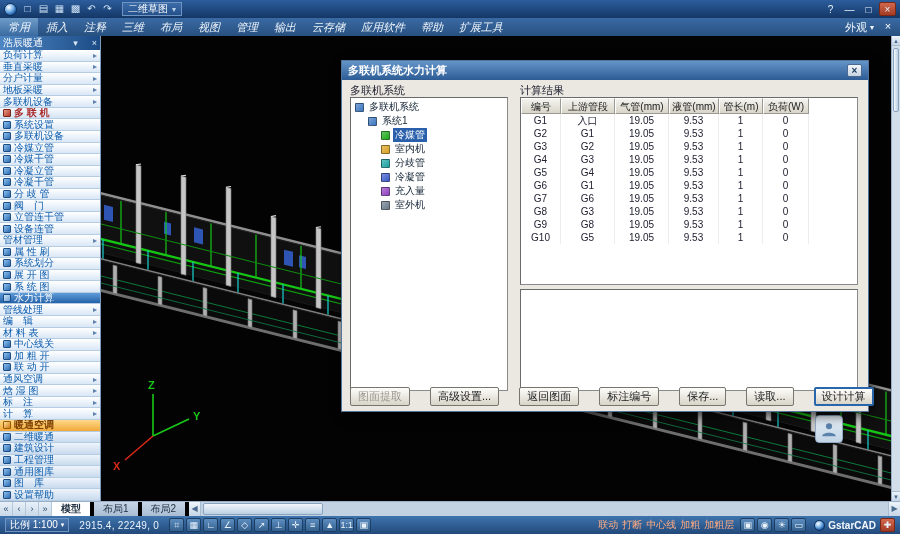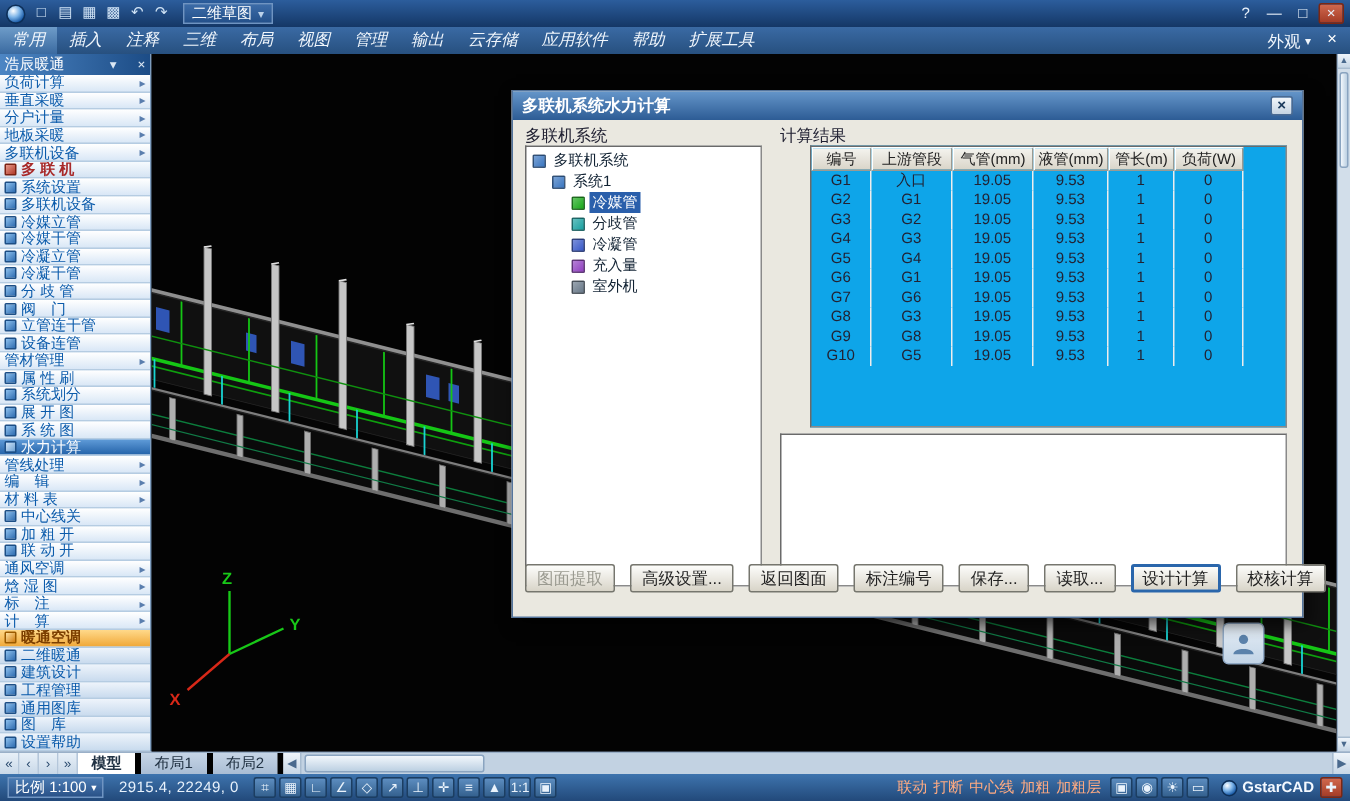--- a/index.html
+++ b/index.html
@@ -62,26 +62,26 @@
   .dlg-close { margin-left:auto; width:15px; height:13px; background:linear-gradient(180deg,#f2f6fa,#c6d4e2); border:1px solid #4a6a92; color:#1a3a5c; font-size:10px; line-height:11px; text-align:center; border-radius:2px; }
   .dlg-body { flex:1; position:relative; font-size:11px; color:#222;padding-left:44px; }
   .grp-label { position:absolute; top:3px; font-size:11px; color:#223; }
   .tree-label { left:8px; }
   .results-label { left:178px; }
   .tree-box { position:absolute; left:8px; top:17px; width:158px; height:294px; background:#fff; border:1px solid #8a8a8a; border-top-color:#6a6a6a; border-left-color:#6a6a6a; overflow:hidden; padding:2px 0; }
   .tree-row { height:14px; display:flex; align-items:center; gap:3px; font-size:10px; color:#123; white-space:nowrap; }
   .tree-row .t-icon { width:9px; height:9px; border:1px solid rgba(0,0,0,.4); border-radius:1px; flex:0 0 auto; }
   .tree-row .t-label { padding:0 2px; }
   .tree-row.selected .t-label { background:#2a5fab; color:#fff; }
-  .table-box { position:absolute; left:178px; top:17px; right:10px; height:188px; background:#0ea5e9; border:1px solid #8a8a8a; border-top-color:#6a6a6a; border-left-color:#6a6a6a; overflow:hidden;margin-left:20px; }
+  .table-box { position:absolute; left:178px; top:17px; right:10px; height:188px; background:#ffffff; border:1px solid #8a8a8a; border-top-color:#6a6a6a; border-left-color:#6a6a6a; overflow:hidden; }
   .rgrid { display:grid; grid-template-columns:40px 54px 54px 50px 44px 46px; width:288px; }
   .rgrid .hcell { background:linear-gradient(180deg,#f4f3ee,#d9d5c9); border-right:1px solid #9a9a92; border-bottom:1px solid #9a9a92; border-top:1px solid #fff; border-left:1px solid #fff; font-size:10px; height:16px; line-height:15px; text-align:center; color:#222; }
   .rgrid .cell { font-size:10px; height:13px; line-height:13px; text-align:center; border-right:1px solid #ededed; color:#223; }
   .msg-box { position:absolute; left:178px; top:209px; right:10px; height:102px; background:#fff; border:1px solid #8a8a8a; border-top-color:#6a6a6a; border-left-color:#6a6a6a; }
-  .btn-row { position:absolute; left:8px; right:8px; bottom:16px; height:19px; display:flex; gap:10px; align-items:center; }
+  .btn-row { position:absolute; left:8px; right:8px; bottom:5px; height:19px; display:flex; gap:20px; align-items:center; }
   .dlg-btn { height:19px; padding:0 7px; font-size:11px; background:linear-gradient(180deg,#fdfdfb,#d8d4c8); border:1px solid #76766e; border-radius:2px; color:#222; white-space:nowrap; font-family:inherit; }
   .dlg-btn.disabled { color:#9a9a90; }
   .dlg-btn.default { border:2px solid #2a66ab; padding:0 6px; }
   .dlg-btn.push-right { margin-left:auto; }
 
   
   .sheettabs { height:15px; flex:0 0 auto; background:#d4e0ec; border-top:1px solid #9ab0c8; display:flex; align-items:stretch; font-size:10px; color:#234; }
   .tabnav { width:13px; text-align:center; line-height:14px; font-size:9px; color:#2a4a6e; border-right:1px solid #b4c6da; background:linear-gradient(180deg,#e8f0f8,#c8d8e8); }
   .sheet-tab { padding:0 9px; display:flex; align-items:center; border-right:4px solid #000000; background:linear-gradient(180deg,#c6d5e6,#a9bdd4); }
   .sheet-tab.active { background:#ffffff; font-weight:bold; }
@@ -526,20 +526,24 @@
   </div>
               <div class="tree-row" style="padding-left: 17px;">
     <span class="t-icon" style="background: linear-gradient(135deg, rgba(255, 255, 255, 0.333), rgb(58, 118, 192)), rgb(58, 118, 192);"></span>
     <span class="t-label">系统1</span>
   </div>
               <div class="tree-row selected" style="padding-left: 30px;">
     <span class="t-icon" style="background: linear-gradient(135deg, rgba(255, 255, 255, 0.333), rgb(24, 168, 24)), rgb(24, 168, 24);"></span>
     <span class="t-label">冷媒管</span>
   </div>
               <div class="tree-row" style="padding-left: 30px;">
+    <span class="t-icon" style="background: linear-gradient(135deg, rgba(255, 255, 255, 0.333), rgb(216, 160, 32)), rgb(216, 160, 32);"></span>
+    <span class="t-label">室内机</span>
+  </div>
+              <div class="tree-row" style="padding-left: 30px;">
     <span class="t-icon" style="background: linear-gradient(135deg, rgba(255, 255, 255, 0.333), rgb(24, 160, 160)), rgb(24, 160, 160);"></span>
     <span class="t-label">分歧管</span>
   </div>
               <div class="tree-row" style="padding-left: 30px;">
     <span class="t-icon" style="background: linear-gradient(135deg, rgba(255, 255, 255, 0.333), rgb(56, 88, 200)), rgb(56, 88, 200);"></span>
     <span class="t-label">冷凝管</span>
   </div>
               <div class="tree-row" style="padding-left: 30px;">
     <span class="t-icon" style="background: linear-gradient(135deg, rgba(255, 255, 255, 0.333), rgb(144, 64, 192)), rgb(144, 64, 192);"></span>
     <span class="t-label">充入量</span>

